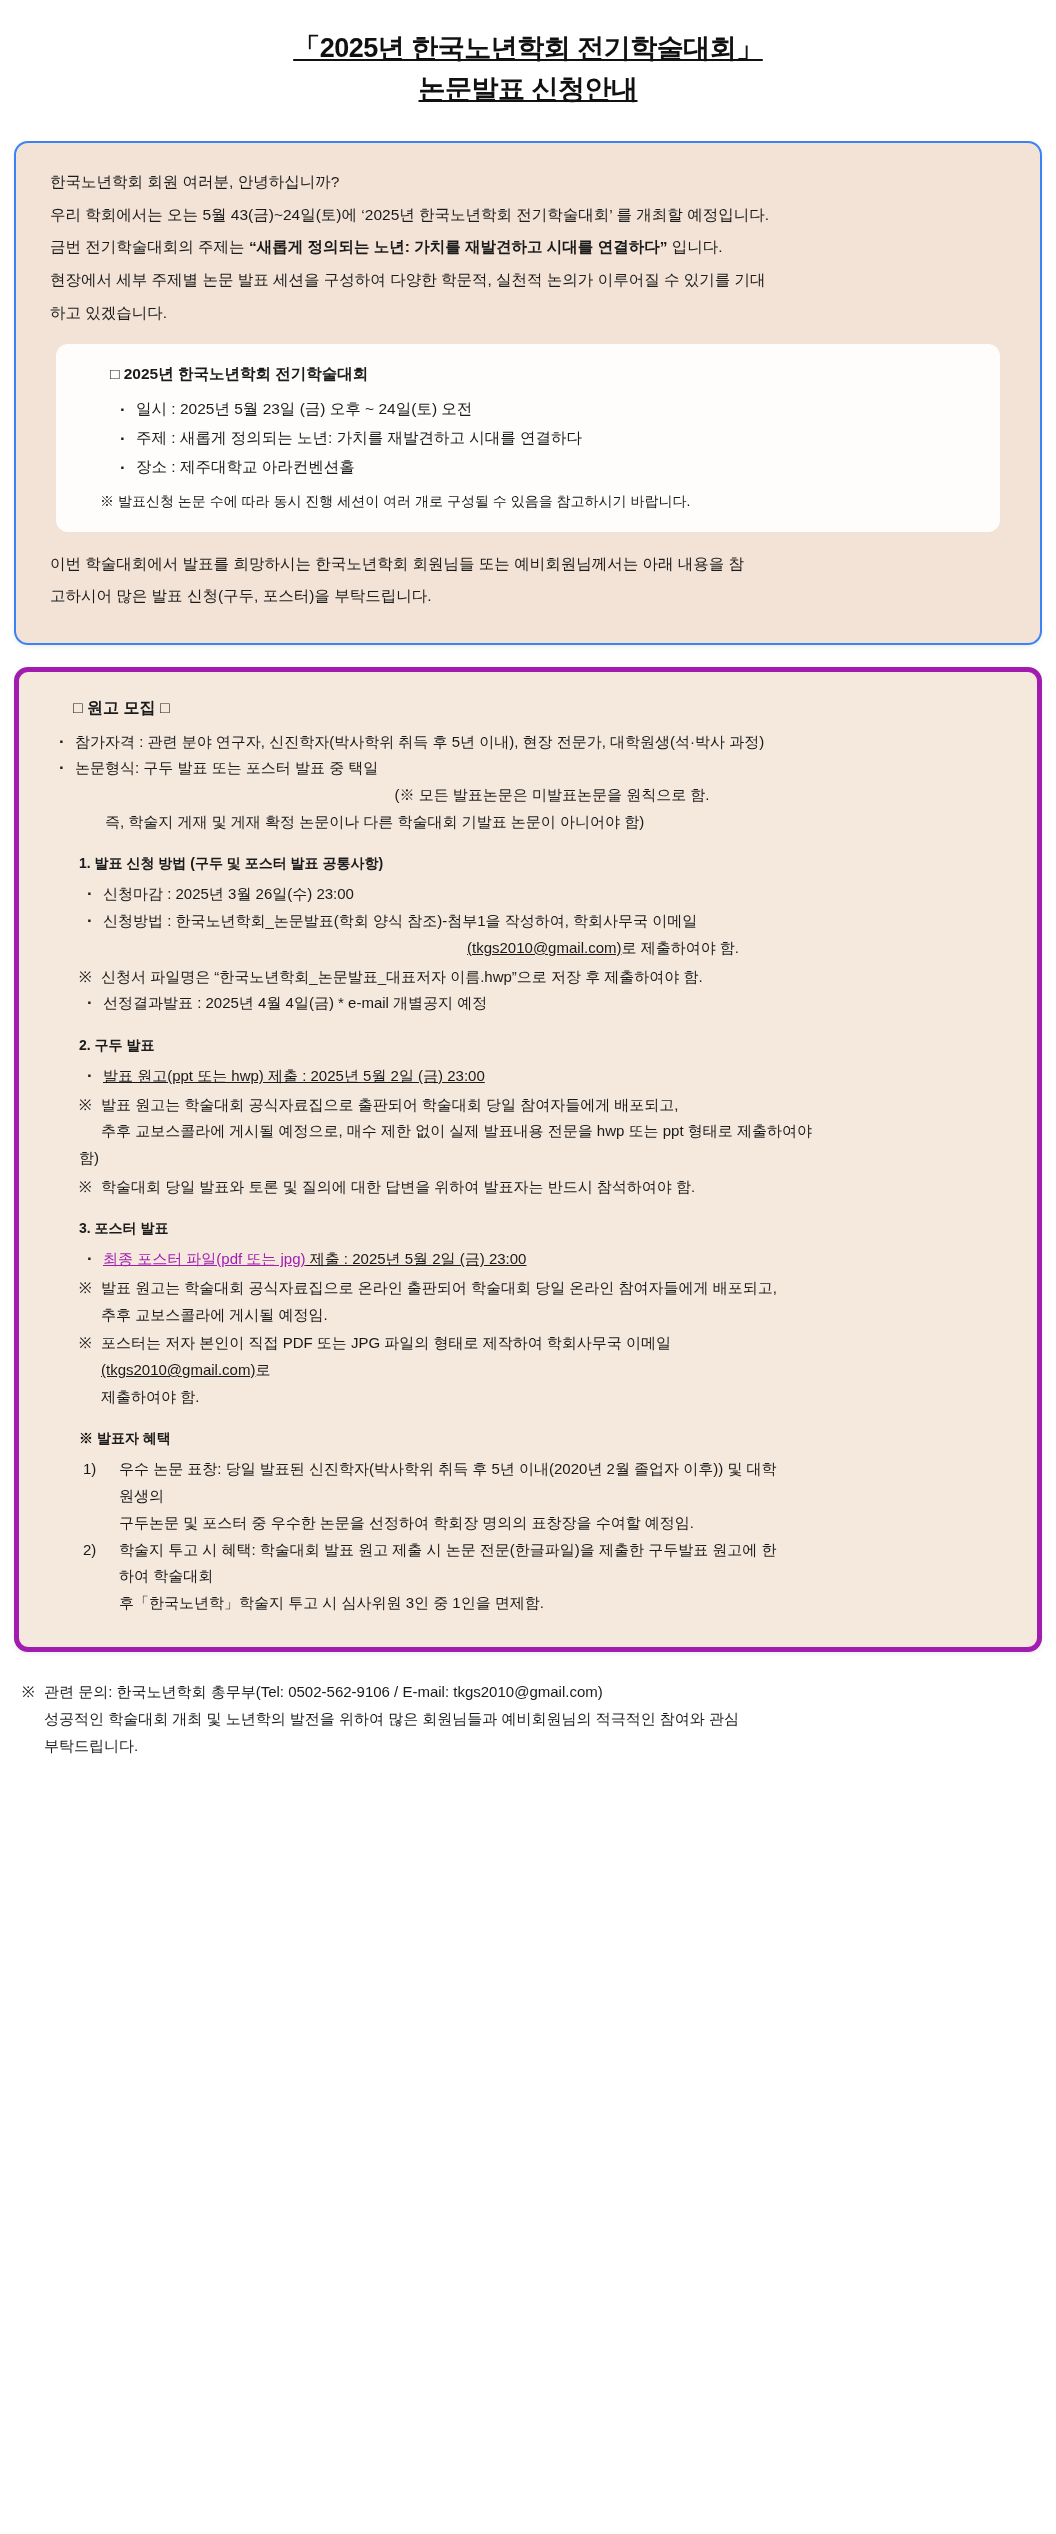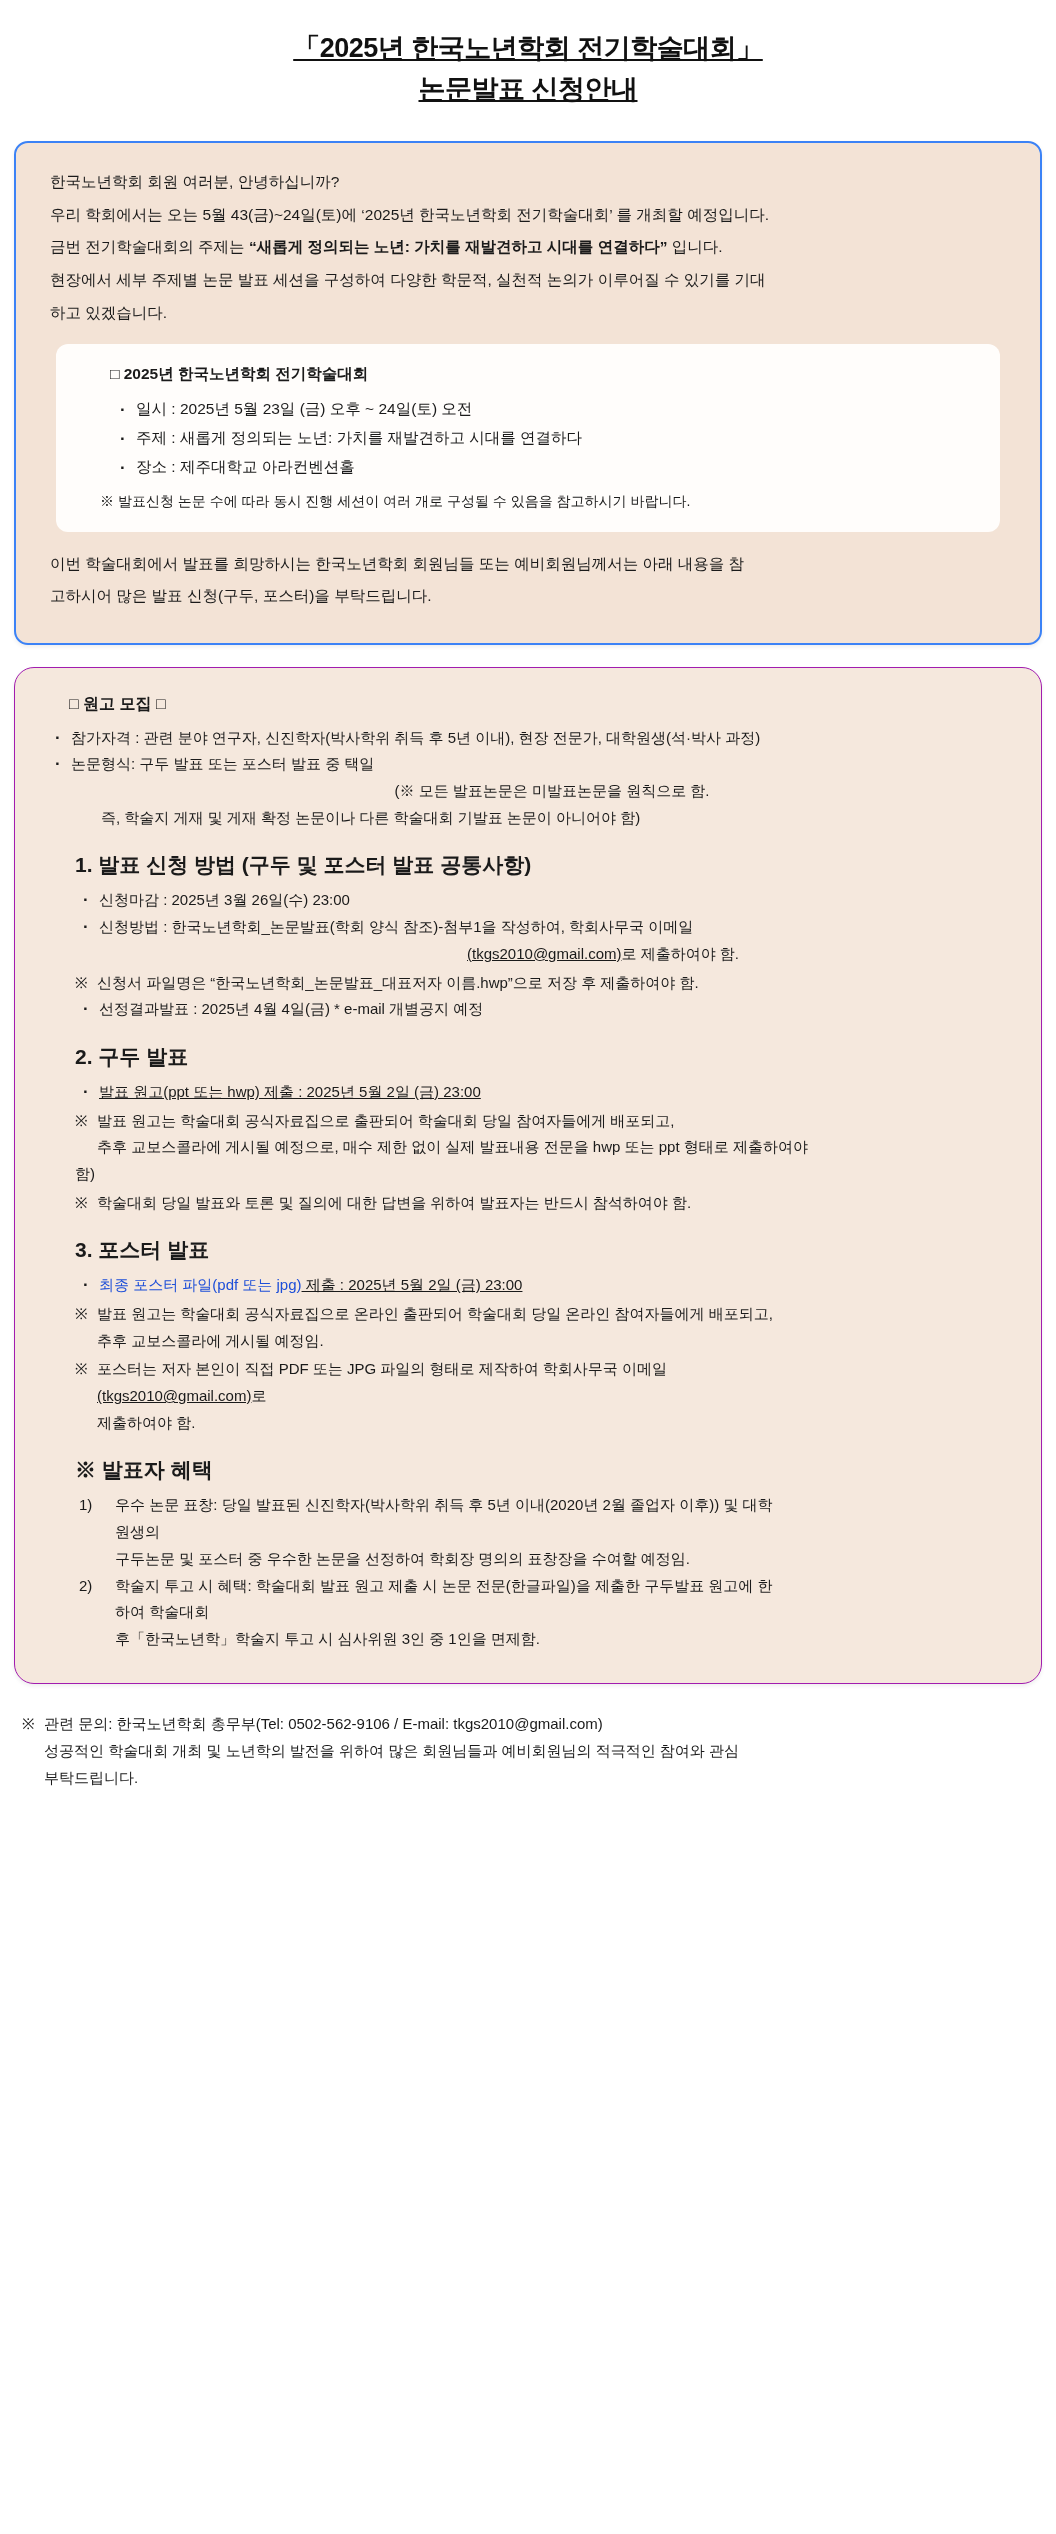--- a/index.html
+++ b/index.html
@@ -100,22 +100,22 @@
   }
   .after-box p {
     margin: 0 0 4px 0;
     font-size: 15.5px;
     line-height: 1.75;
   }
 
   
   .card2 {
     margin: 22px 14px 0 14px;
-    border: 1px solid #a21caf;
-    border-radius: 20px;
+    border: 5px solid #a21caf;
+    border-radius: 14px;
     background: #f5e8dd;
     box-sizing: border-box;
     padding: 22px 30px 30px 30px;
     box-shadow: 0 2px 4px rgba(0,0,0,0.07);
   }
   .sec-head {
     font-size: 16px;
     font-weight: bold;
     margin: 4px 0 10px 24px;
   }
@@ -145,21 +145,21 @@
     margin-left: 48px;
     text-align: center;
   }
   .sub-note2 {
     font-size: 15px;
     line-height: 1.78;
     margin-left: 56px;
   }
 
   .num-head {
-    font-size: 21px;
+    font-size: 14px;
     font-weight: bold;
     margin: 20px 0 8px 30px;
   }
   ul.bullets.inset > li {
     margin-left: 34px;
   }
   .star-line {
     font-size: 15px;
     line-height: 1.78;
     margin: 2px 0 0 30px;
@@ -177,21 +177,22 @@
     line-height: 1.78;
     margin: 0 0 0 52px;
   }
   .star-cont.tight {
     margin-left: 30px;
   }
   .uline {
     text-decoration: underline;
   }
   .link {
-    color: #1d4ed8;
+    color: #a21caf;
+    text-decoration: underline;
   }
   .mail {
     color: #1a1a1a;
     text-decoration: underline;
   }
   .center-indent {
     margin-left: 150px;
   }
 
   ol.numlist {

